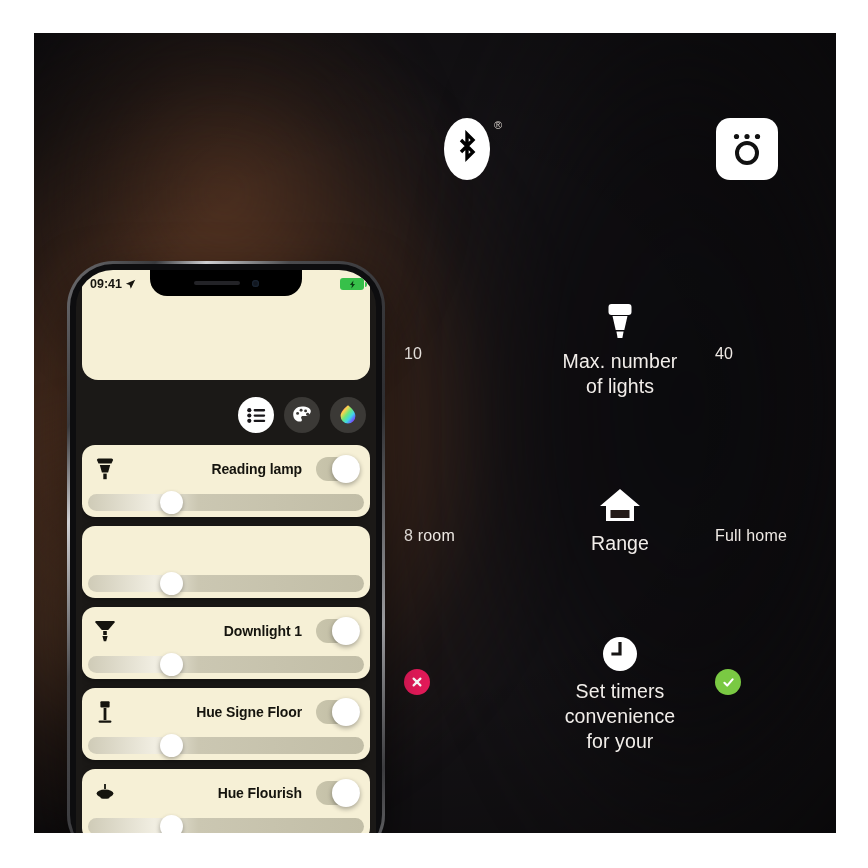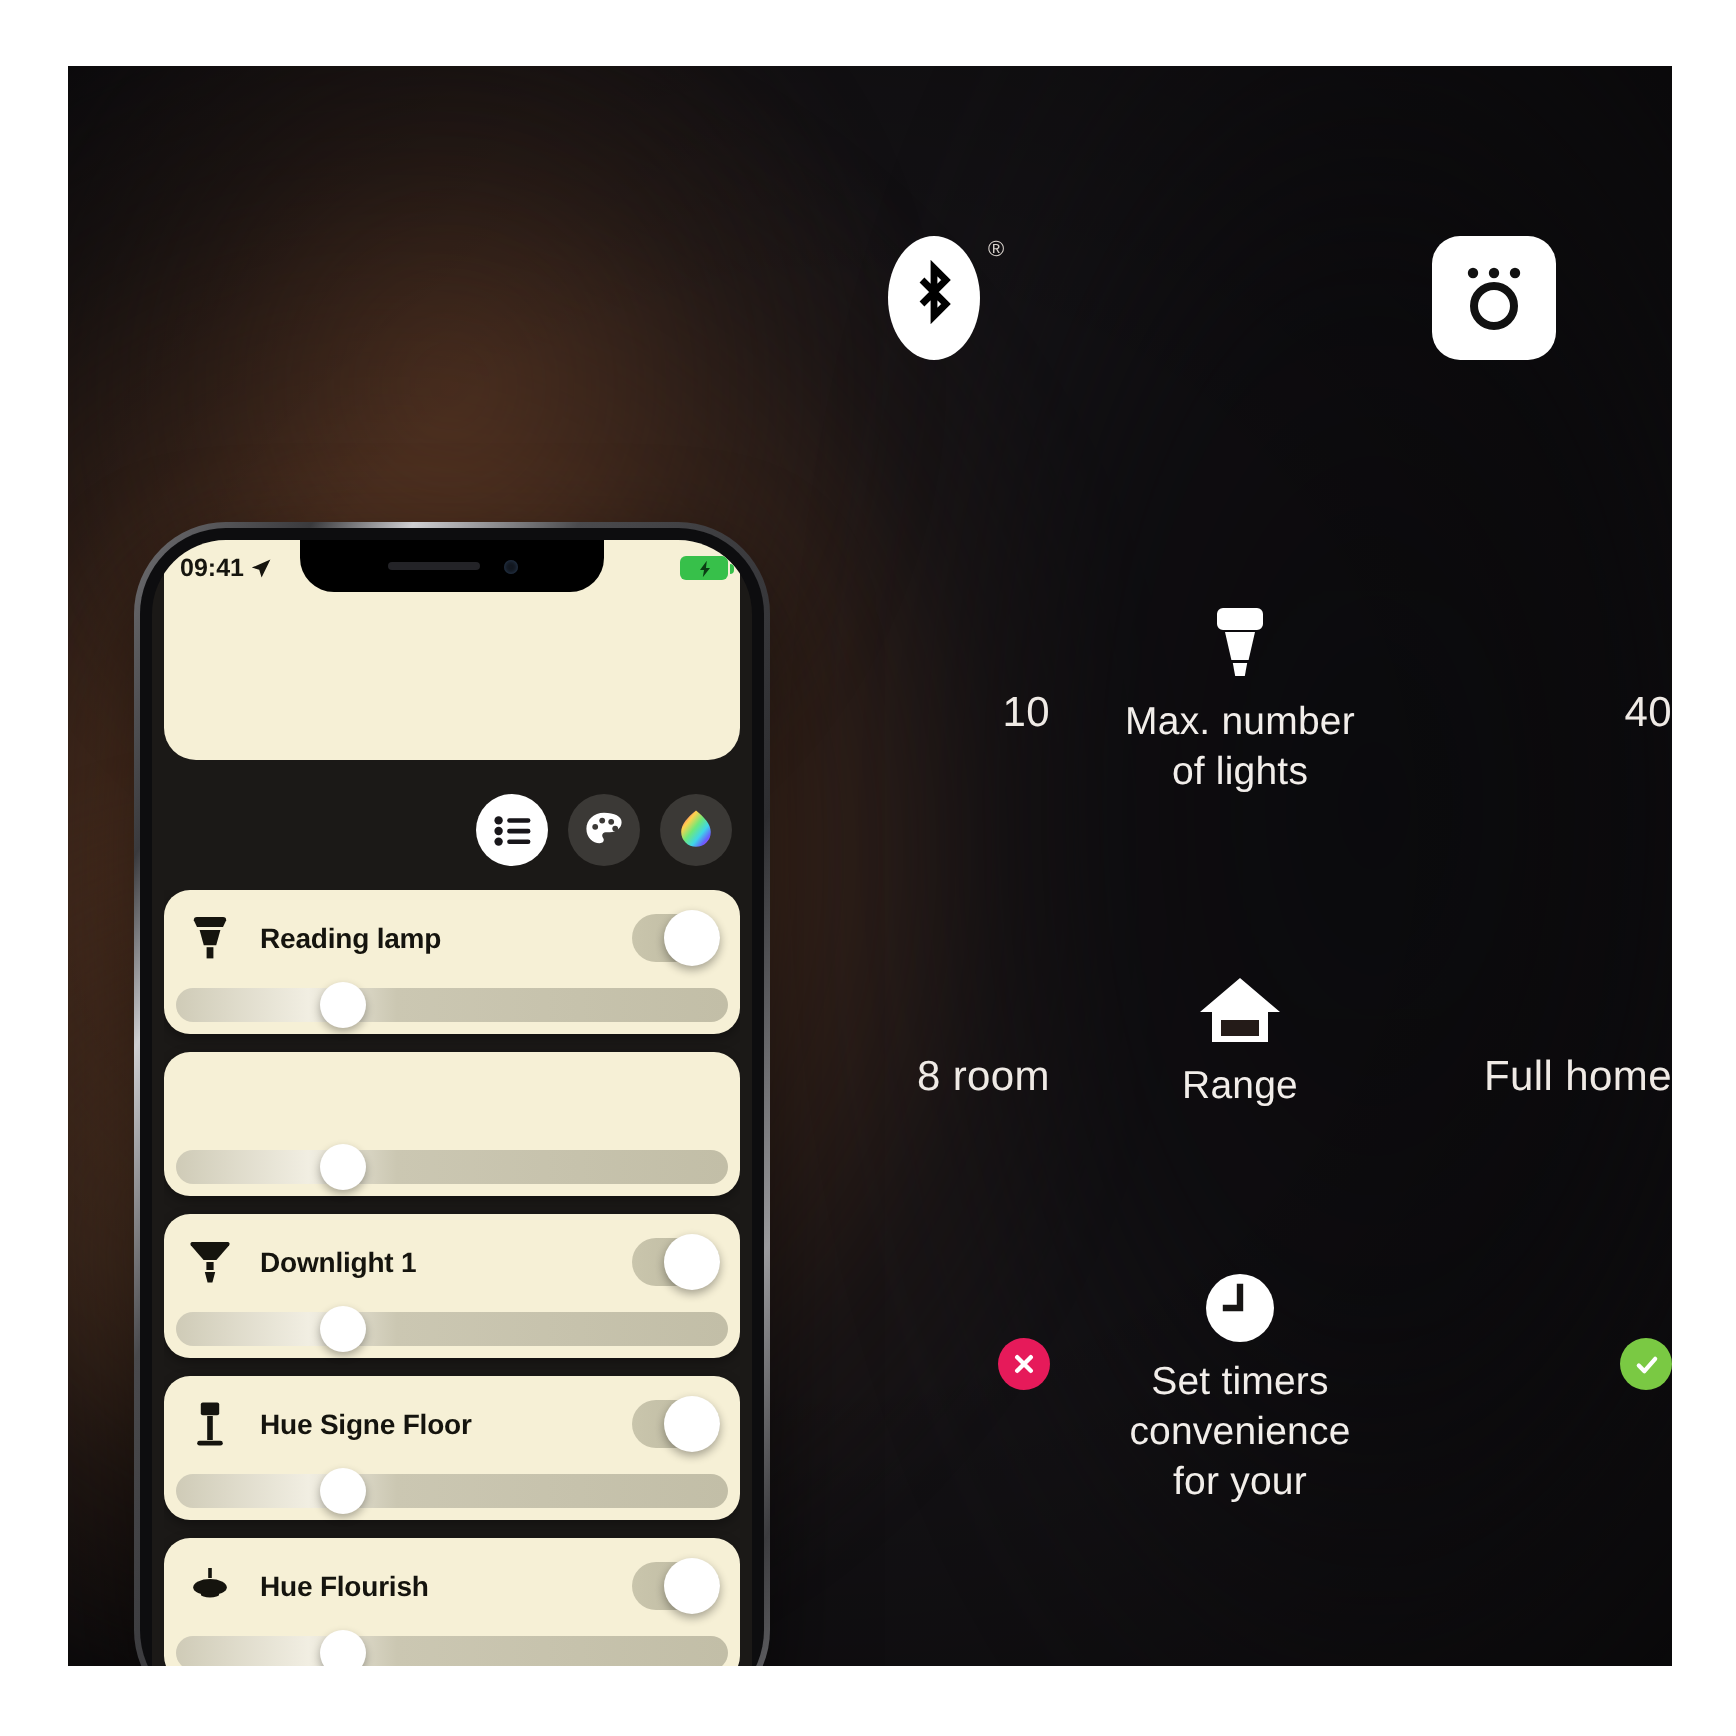--- a/index.html
+++ b/index.html
@@ -146,22 +146,22 @@
     grid-template-columns: 1fr 190px 1fr;
     align-items: start;
     column-gap: 0;
   }
   .feature.f1 { top: 268px; }
   .feature.f2 { top: 450px; }
   .feature.f3 { top: 598px; }
 
   .f-side {
     color: #efeae5;
-    font-size: 21px;
-    text-align: right;
+    font-size: 16px;
+    text-align: left;
     padding-top: 44px;
     letter-spacing: 0.2px;
     white-space: nowrap;
   }
   .f-side.badge-cell { padding-top: 38px; }
 
   .f-center {
     text-align: center;
   }
   .f-icon {
@@ -382,20 +382,21 @@
     position: relative;
     box-shadow: 0 2px 6px rgba(0,0,0,0.35);
   }
   .lc-top {
     position: absolute;
     left: 12px; right: 10px; top: 0;
     height: 48px;
     display: flex;
     align-items: center;
     gap: 14px;
+    text-align: right;
   }
   .lc-icon {
     width: 22px; height: 26px;
     display: flex; align-items: center; justify-content: center;
     flex: none;
   }
   .lc-name {
     font-size: 14px;
     font-weight: bold;
     color: #15140e;

